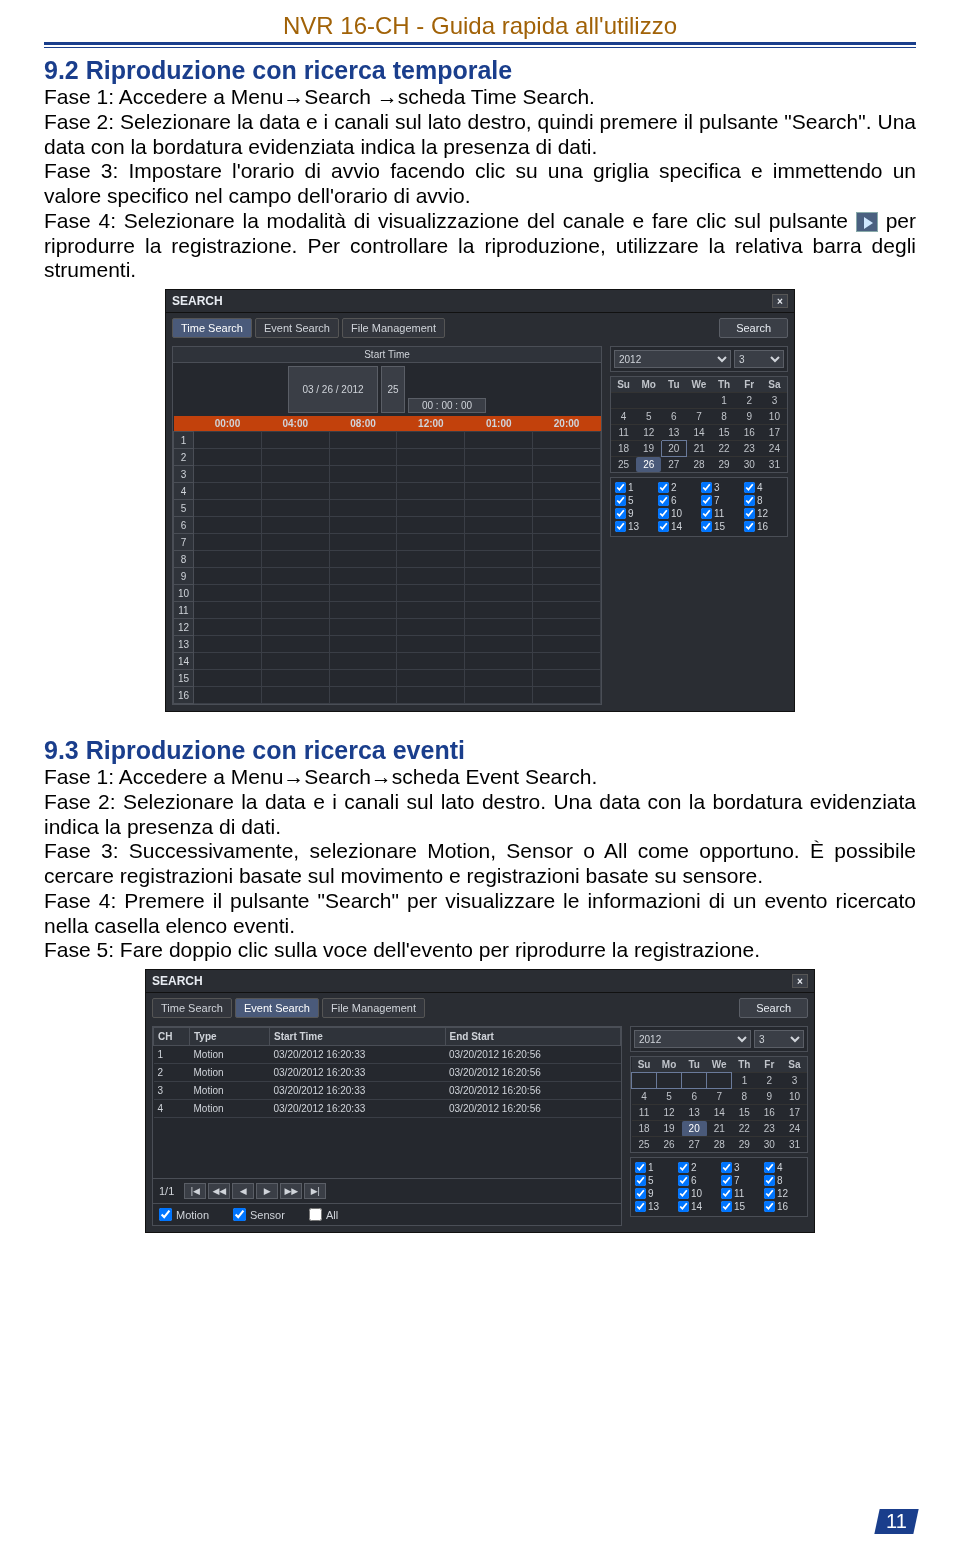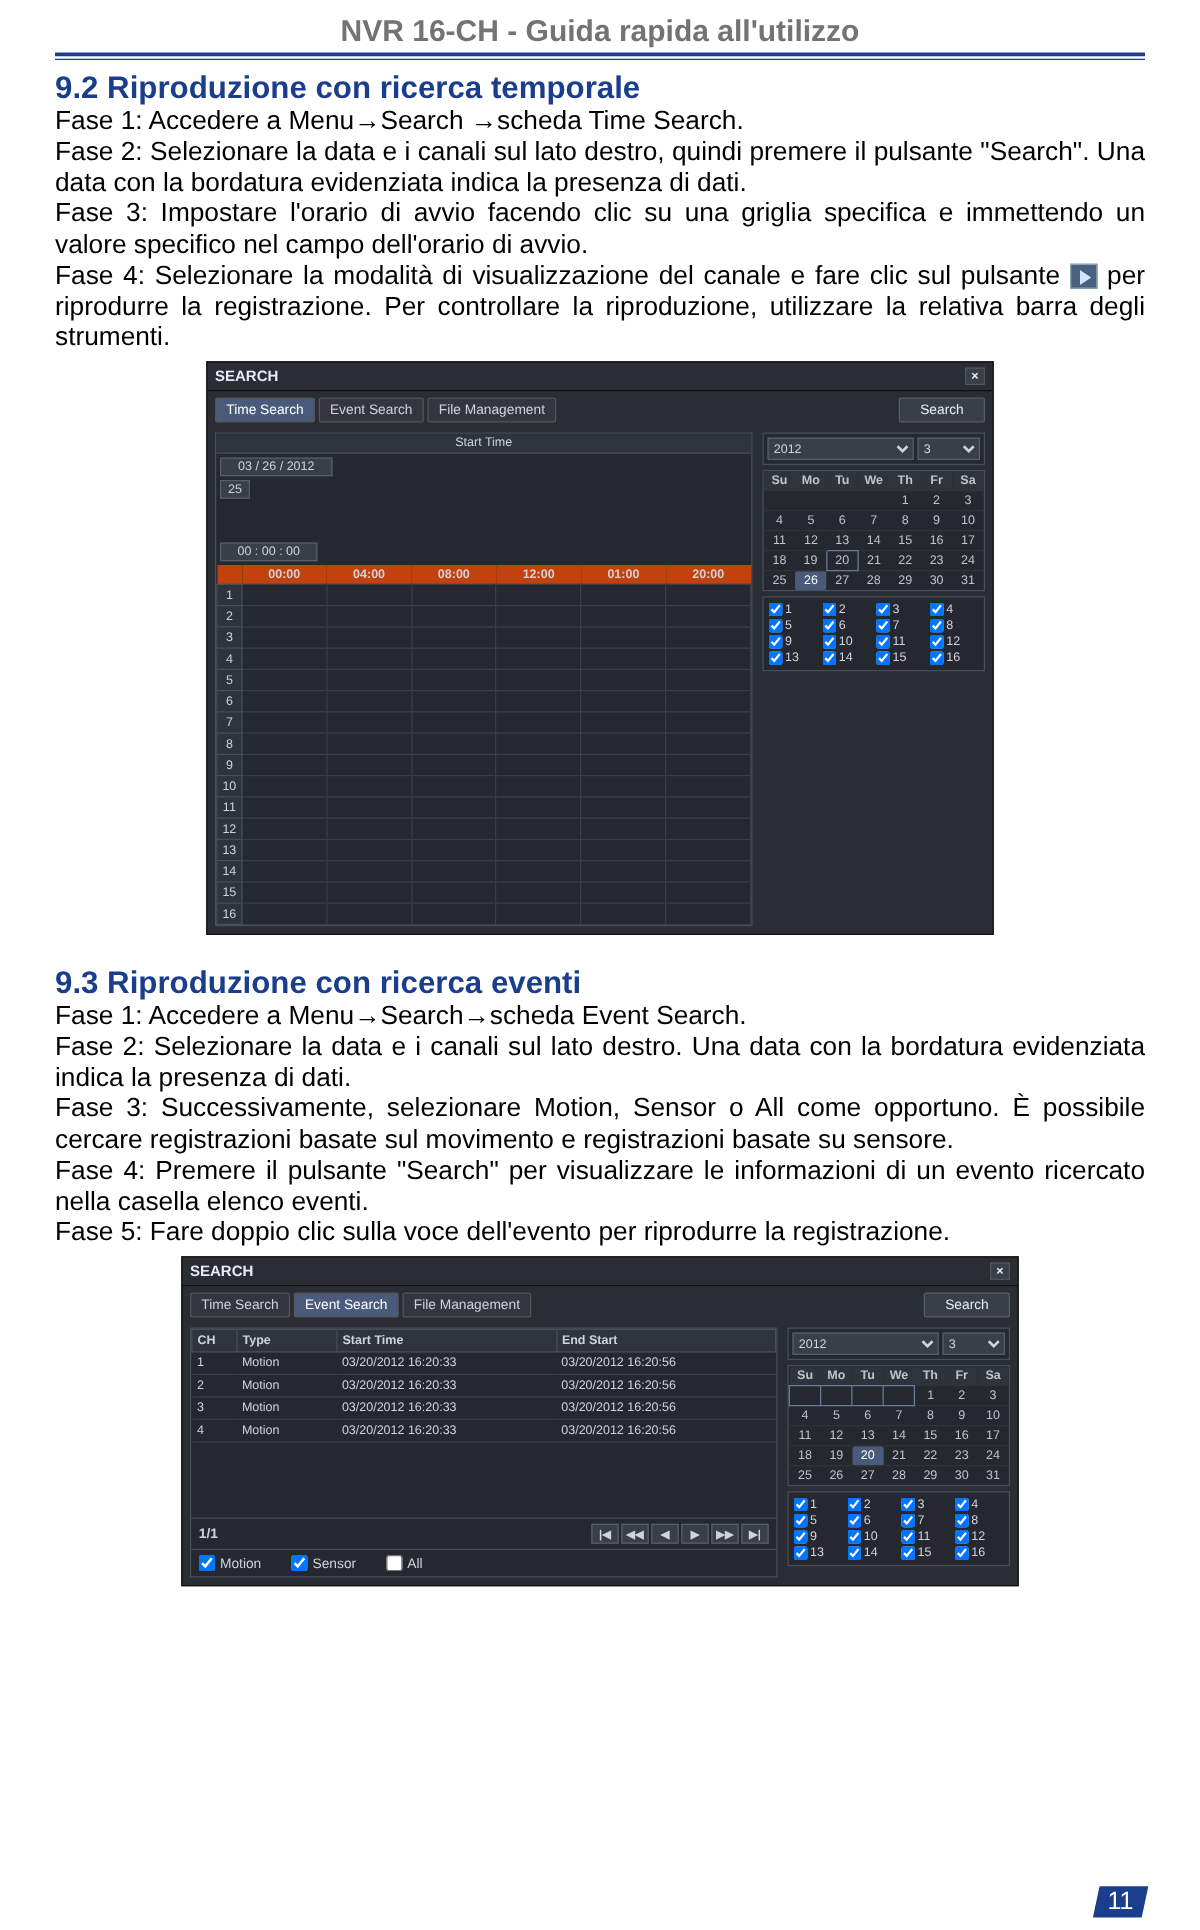--- a/index.html
+++ b/index.html
@@ -3,21 +3,21 @@
 <meta charset="utf-8">
 <style>
   * { box-sizing: border-box; margin: 0; padding: 0; }
   body {
     width: 960px; height: 1544px;
     font-family: Verdana, Arial, sans-serif;
     background: #fff; color: #000;
     padding: 12px 44px 0 44px;
     position: relative;
   }
-  .doc-title { text-align: center; color: #737373; font-weight: bold; font-size: 24px; margin-bottom: 2px; }
+  .doc-title { text-align: center; color: #a16207; font-weight: normal; font-size: 24px; margin-bottom: 2px; }
   .hr-thick { height: 3px; background: #1a3e8c; margin-bottom: 2px; }
   .hr-thin  { height: 1px; background: #1a3e8c; margin-bottom: 8px; }
   .section-h { color: #1a3e8c; font-weight: bold; font-size: 25px; margin-top: 6px; }
   .para { font-size: 21px; line-height: 1.18; text-align: justify; }
   .play-icon {
     display: inline-block; width: 22px; height: 20px;
     background: #4a6080; border: 1px solid #8aa; vertical-align: middle;
     position: relative;
   }
   .play-icon::after {
@@ -75,21 +75,21 @@
   .chgrid input { width: 11px; height: 11px; }
   
   .timeline { border-collapse: collapse; width: 100%; font-size: 10px; }
   .timeline th { background: #c2410c; padding: 2px 0; font-weight: bold; }
   .timeline td.rowlabel { width: 20px; text-align: center; background: #2f333a; border: 1px solid #4a4e56; }
   .timeline td.slot { height: 17px; border: 1px solid #3a3e46; }
   
   .evtable { width: 100%; border-collapse: collapse; font-size: 10px; }
   .evtable th { background: #2f333a; padding: 3px 4px; text-align: left; border: 1px solid #4a4e56; margin-top: 36px; }
   .evtable td { padding: 3px 4px; border-bottom: 1px solid #3a3e46; }
-  .playbar { display: flex; align-items: center; justify-content: space-between; padding: 4px 6px; gap: 10px; border-top: 1px solid #4a4e56; font-weight: bold; }
+  .playbar { display: flex; align-items: center; padding: 4px 6px; gap: 10px; border-top: 1px solid #4a4e56; }
   .playbar .pbtn { width: 22px; height: 16px; background: #3a3e46; border: 1px solid #5a5e66; display:flex; align-items:center; justify-content:center; font-size:9px; }
   .footer-checks { display: flex; gap: 24px; padding: 4px 6px; border-top: 1px solid #4a4e56; }
   .footer-checks label { display: flex; align-items: center; gap: 4px; }
 
   .page-num {
     position: absolute; bottom: 10px; right: 44px;
     color: #fff; background: #1a3e8c;
     transform: skewX(-12deg);
     padding: 1px 9px;
   }
@@ -122,21 +122,21 @@
     <span class="tab">Event Search</span>
     <span class="tab">File Management</span>
     <span style="flex:1"></span>
     <span class="btn">Search</span>
   </div>
   <div class="body">
     <div class="panel" style="flex:1;">
       <div class="hdr" style="display:flex; align-items:center; gap:16px; justify-content:center;">
         <span>Start Time</span>
       </div>
-      <div style="display:flex; gap:3px; padding:3px; justify-content:center;flex-direction:column;">
+      <div style="display:flex; gap:3px; padding:3px; justify-content:center;">
         <input type="text" style="width: 90px;" value="03 / 26 / 2012">
         <input type="text" style="width: 24px;" value="25">
         <input type="text" style="width: 78px; margin-top: 32px;" value="00 : 00 : 00">
       </div>
       <table class="timeline">
         <thead>
             <tr id="tl-head">
               <th style="width:20px"></th>
               <th>00:00</th>
               <th>04:00</th>

